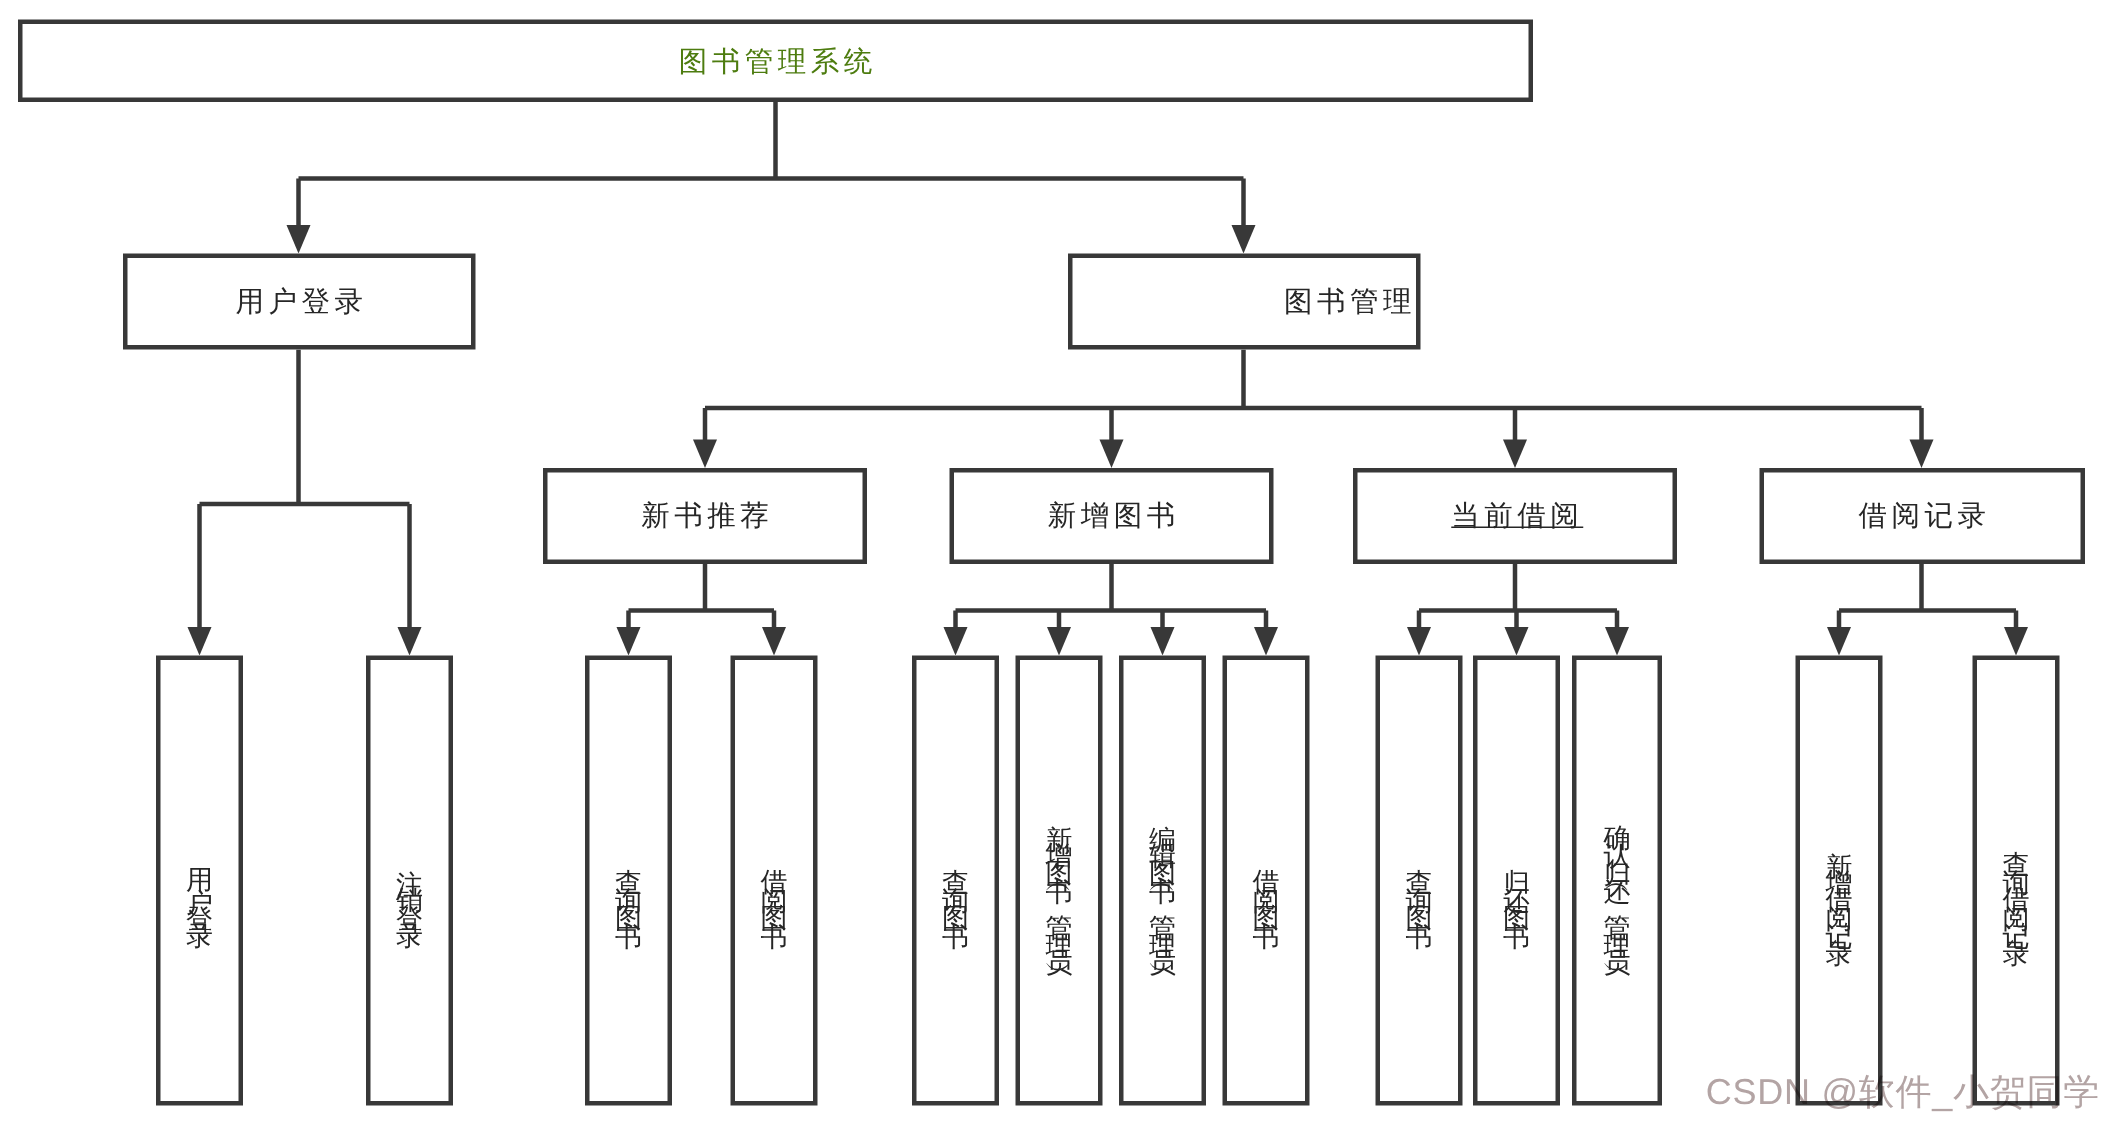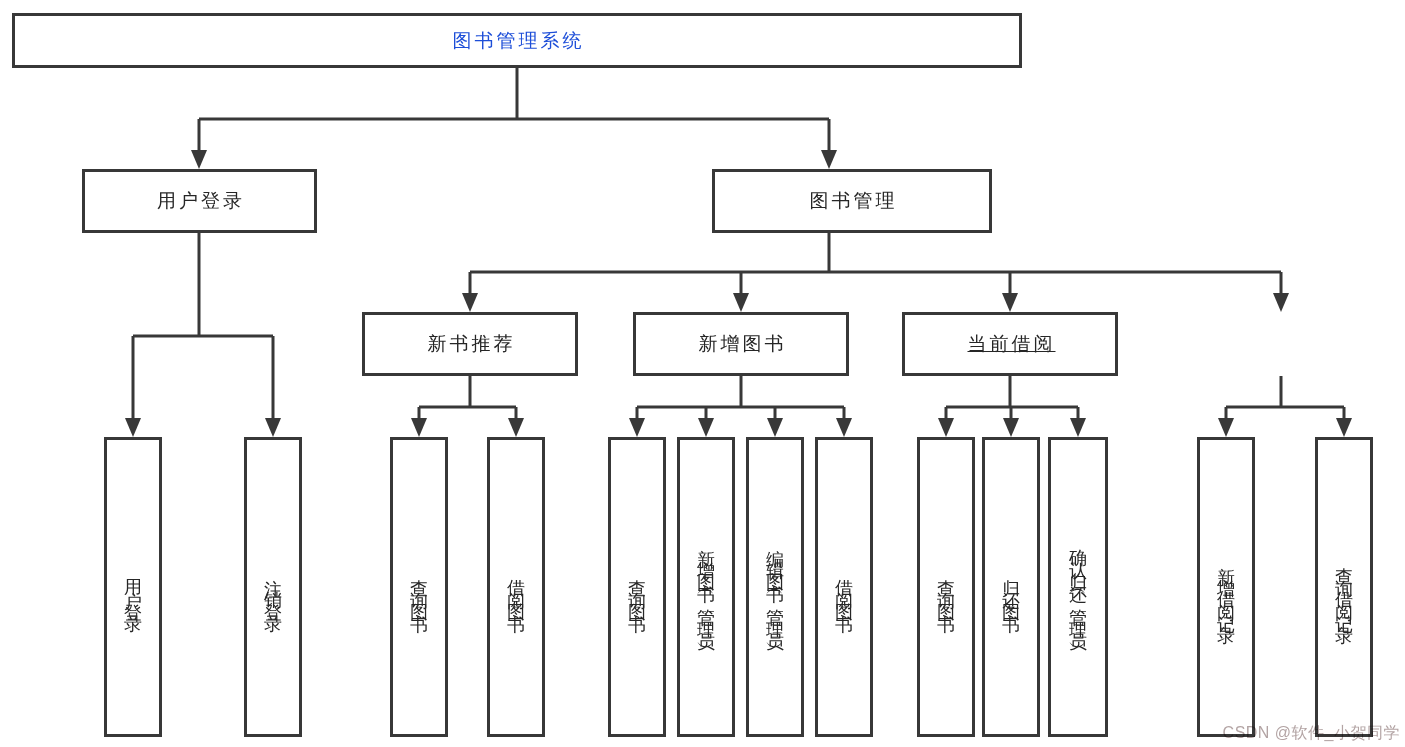--- a/index.html
+++ b/index.html
@@ -35,21 +35,21 @@
     letter-spacing:12px;
     line-height:1;
     white-space:nowrap;
     padding-left:0;
     padding-top:4px;
   }
   .watermark{
     position:absolute;
     right:5px;
     bottom:3px;
-    font-size:16px;
+    font-size:24px;
     letter-spacing:0.5px;
     color:#b3a4a4;
     mix-blend-mode:multiply;
     z-index:6;
     white-space:nowrap;
   }
 </style>
 </head>
 <body>
 
@@ -70,37 +70,40 @@
       <polygon points="698,418 714,418 706,437" fill="#383838"></polygon>
       <polygon points="767,418 783,418 775,437" fill="#383838"></polygon>
       <polygon points="836,418 852,418 844,437" fill="#383838"></polygon>
       <polygon points="938,418 954,418 946,437" fill="#383838"></polygon>
       <polygon points="1003,418 1019,418 1011,437" fill="#383838"></polygon>
       <polygon points="1070,418 1086,418 1078,437" fill="#383838"></polygon>
       <polygon points="1218,418 1234,418 1226,437" fill="#383838"></polygon>
       <polygon points="1336,418 1352,418 1344,437" fill="#383838"></polygon>
     </svg>
   <div class="watermark" style="color: rgb(179, 164, 164);">CSDN @软件_小贺同学</div>
-<div class="node" style="left: 12px; top: 13px; width: 1010px; height: 55px; border-color: rgb(56, 56, 56); background: rgb(255, 255, 255); color: #1d4ed8;">
+<div class="node" style="left: 12px; top: 13px; width: 1010px; height: 55px; border-color: rgb(56, 56, 56); background: rgb(255, 255, 255); color: #4d7c0f;">
       <span class="node-label">图书管理系统</span>
     </div>
     <div class="node" style="left: 82px; top: 169px; width: 235px; height: 64px; border-color: rgb(56, 56, 56); background: rgb(255, 255, 255); color: rgb(38, 38, 38);">
       <span class="node-label">用户登录</span>
     </div>
-    <div class="node" style="left: 712px; top: 169px; width: 280px; height: 64px; border-color: rgb(56, 56, 56); background: rgb(255, 255, 255); color: rgb(38, 38, 38);">
+    <div class="node" style="left: 712px; top: 169px; width: 235px; height: 64px; border-color: rgb(56, 56, 56); background: rgb(255, 255, 255); color: rgb(38, 38, 38); justify-content: flex-end;">
       <span class="node-label">图书管理</span>
     </div>
     <div class="node" style="left: 362px; top: 312px; width: 216px; height: 64px; border-color: rgb(56, 56, 56); background: rgb(255, 255, 255); color: rgb(38, 38, 38);">
       <span class="node-label">新书推荐</span>
     </div>
     <div class="node" style="left: 633px; top: 312px; width: 216px; height: 64px; border-color: rgb(56, 56, 56); background: rgb(255, 255, 255); color: rgb(38, 38, 38);">
       <span class="node-label">新增图书</span>
     </div>
     <div class="node" style="left: 902px; top: 312px; width: 216px; height: 64px; border-color: rgb(56, 56, 56); background: rgb(255, 255, 255); color: rgb(38, 38, 38); text-decoration: underline;">
       <span class="node-label">当前借阅</span>
+    </div>
+    <div class="node" style="left: 1173px; top: 312px; width: 217px; height: 64px; border-color: rgb(56, 56, 56); background: rgb(255, 255, 255); color: rgb(38, 38, 38);">
+      <span class="node-label">借阅记录</span>
     </div>
     <div class="node vertical" style="left: 104px; top: 437px; width: 58px; height: 300px; border-color: rgb(56, 56, 56); background: rgb(255, 255, 255); color: rgb(38, 38, 38);">
       <span class="node-label">用户登录</span>
     </div>
     <div class="node vertical" style="left: 244px; top: 437px; width: 58px; height: 300px; border-color: rgb(56, 56, 56); background: rgb(255, 255, 255); color: rgb(38, 38, 38);">
       <span class="node-label">注销登录</span>
     </div>
     <div class="node vertical" style="left: 390px; top: 437px; width: 58px; height: 300px; border-color: rgb(56, 56, 56); background: rgb(255, 255, 255); color: rgb(38, 38, 38);">
       <span class="node-label">查询图书</span>
     </div>

